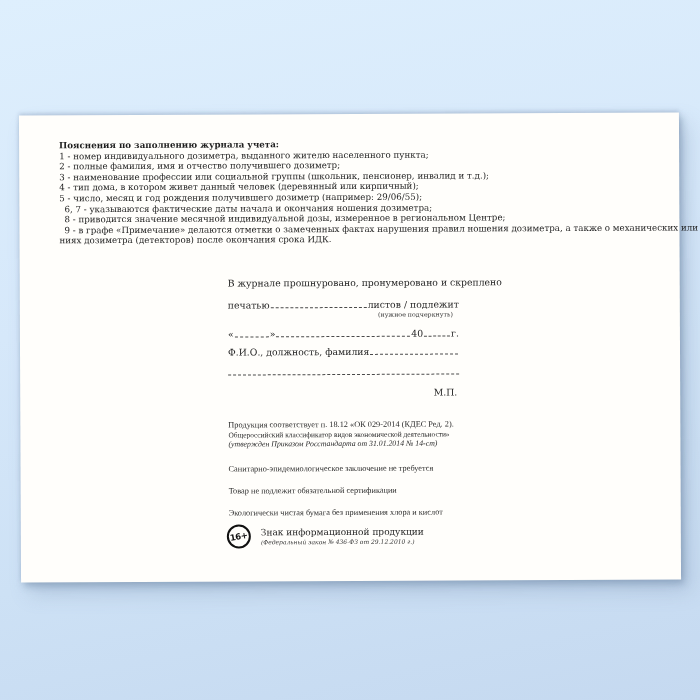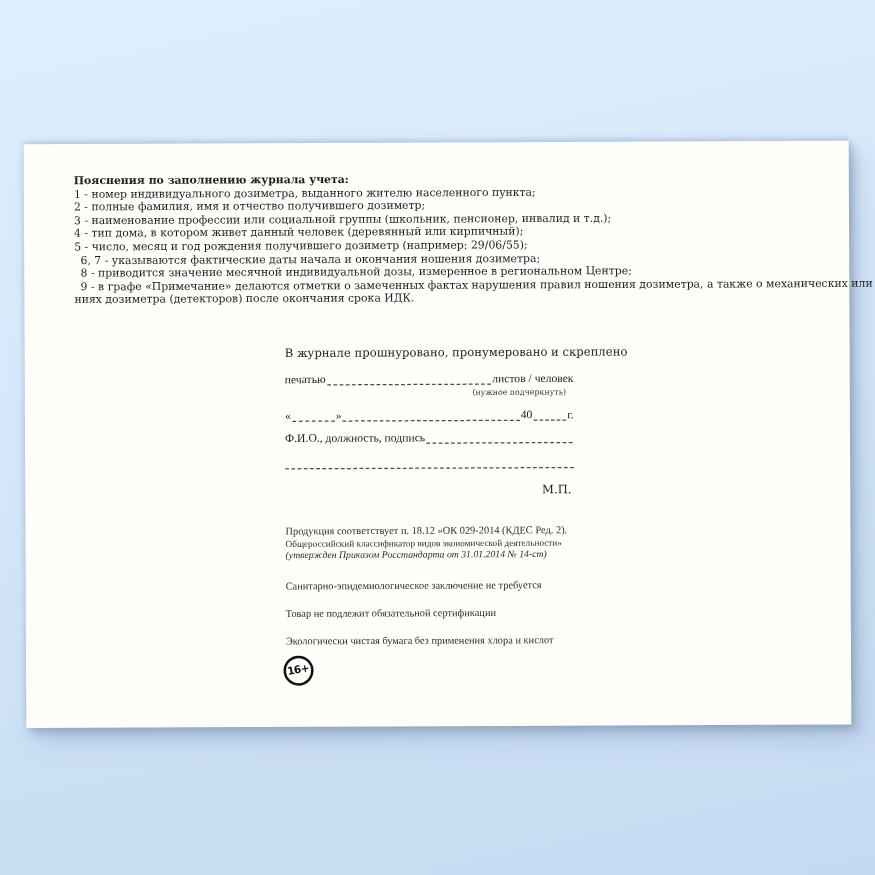--- a/index.html
+++ b/index.html
@@ -23,21 +23,21 @@
   }
   .notes .heading { font-weight:bold; }
   .notes .indent { padding-left:5px; }
   
   .bind-block {
     position:absolute; left:208px; top:163px; width:231px;
     font-size:9.3px; line-height:11px; color:#232323;
   }
   .b-title { margin-bottom:11px; white-space:nowrap; }
   .frow { display:flex; align-items:flex-end; }
-  .frow span { white-space:nowrap;font-family:Liberation Serif, serif; }
+  .frow span { white-space:nowrap; }
   .fill { flex:1 1 auto; height:2px; border-bottom:1px dashed #4a4a4a; margin:0 1px 2px 1px; }
   .fill.w34 { flex:0 0 34px; }
   .fill.w26 { flex:0 0 26px; }
   .hint { font-size:6.3px; line-height:7px; color:#333; text-align:right; margin:1px 6px 0 0; }
   .r-date { margin-top:10px; }
   .r-sign { margin-top:7px; }
   .longline { margin-top:15px; height:2px; border-bottom:1px dashed #4a4a4a; }
   .mp { margin-top:12px; text-align:right; padding-right:2px; }
   
   .cert {
@@ -77,48 +77,52 @@
     <div class="indent">8 - приводится значение месячной индивидуальной дозы, измеренное в региональном Центре;</div>
     <div class="indent">9 - в графе «Примечание» делаются отметки о замеченных фактах нарушения правил ношения дозиметра, а также о механических или иных поврежде-</div>
     <div>ниях дозиметра (детекторов) после окончания срока ИДК.</div>
   </div>
 
   <div class="bind-block">
     <div class="b-title">В журнале прошнуровано, пронумеровано и скреплено</div>
     <div class="frow">
       <span>печатью</span>
       <span class="fill"></span>
-      <span>листов / человек</span>
+      <span>листов / подлежит</span>
     </div>
     <div class="hint">(нужное подчеркнуть)</div>
     <div class="frow r-date">
       <span>«</span>
       <span class="fill w34"></span>
       <span>»</span>
       <span class="fill"></span>
       <span>40</span>
       <span class="fill w26"></span>
       <span>г.</span>
     </div>
     <div class="frow r-sign">
-      <span>Ф.И.О., должность, подпись</span>
+      <span>Ф.И.О., должность, фамилия</span>
       <span class="fill"></span>
     </div>
     <div class="longline"></div>
     <div class="mp">М.П.</div>
   </div>
 
   <div class="cert">
     <div>Продукция соответствует п. 18.12 «ОК 029-2014 (КДЕС Ред. 2).</div>
     <div class="c2">Общероссийский классификатор видов экономической деятельности»</div>
     <div class="c3">(утвержден Приказом Росстандарта от 31.01.2014 № 14-ст)</div>
     <div class="cp first">Санитарно-эпидемиологическое заключение не требуется</div>
     <div class="cp">Товар не подлежит обязательной сертификации</div>
     <div class="cp">Экологически чистая бумага без применения хлора и кислот</div>
   </div>
 
   <div class="age">
     <div class="badge">
       <span>16+</span>
     </div>
+    <div class="age-text">
+      <div class="t1">Знак информационной продукции</div>
+      <div class="t2">(Федеральный закон № 436-ФЗ от 29.12.2010 г.)</div>
+    </div>
   </div>
 
 </div>
 
 </body></html>

